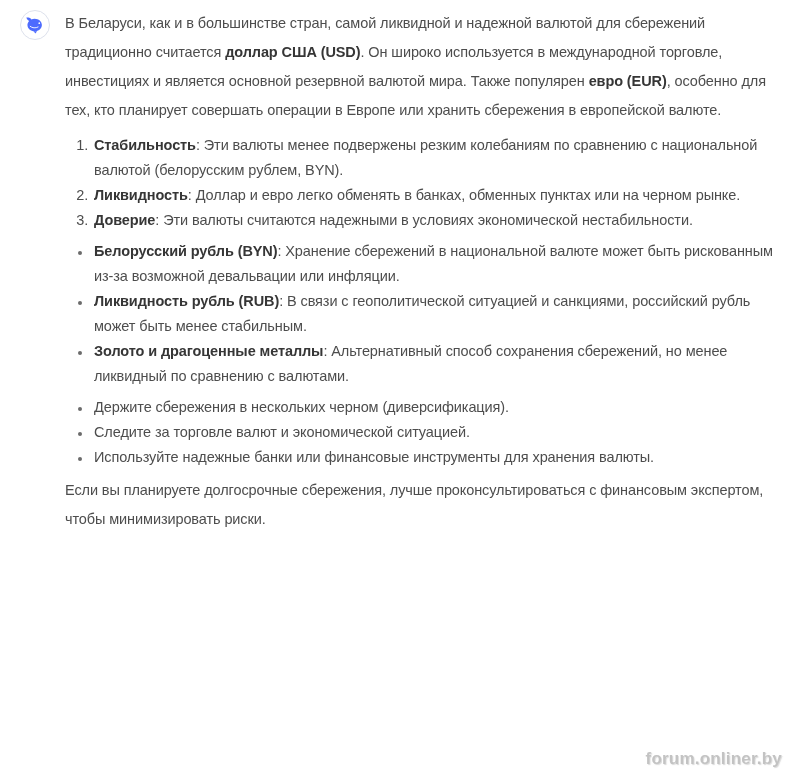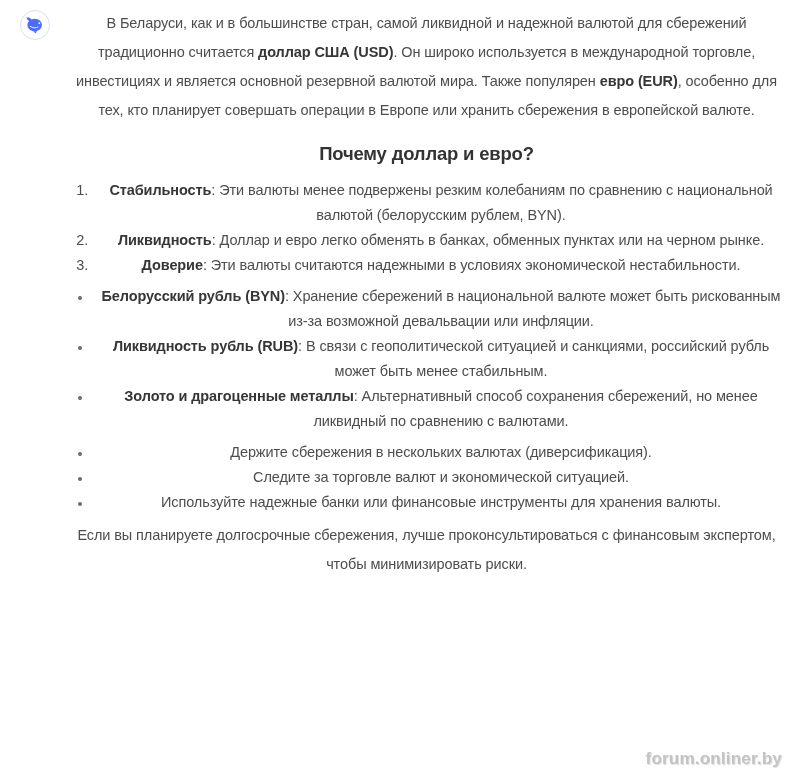--- a/index.html
+++ b/index.html
@@ -28,21 +28,20 @@
   }
   .avatar svg { display: block; }
   .content {
     flex: 1;
     margin-left: 15px;
     max-width: 738px;
     font-size: 14.5px;
     line-height: 29px;
     color: #4d4d4d;
     letter-spacing: -0.1px;
-    text-align: center;
   }
   .content p { margin: 0 0 8px; }
   .content p.closing { margin-bottom: 12px; }
   .content strong { font-weight: 700; color: #363636; }
   .content h3 {
     font-size: 18.5px;
     line-height: 29px;
     font-weight: 700;
     color: #333333;
     margin: 14px 0 10px;
@@ -83,35 +82,34 @@
         <circle cx="22.2" cy="13.4" r="1.25" fill="#ffffff"></circle>
         <path d="M9 18 c3 2.6 8 2.9 11.5.9" stroke="#ffffff" stroke-width="1.3" fill="none" stroke-linecap="round"></path>
       </svg>
     </span>
   </div>
 
   <div class="content">
 
     <p><span>В Беларуси, как и в большинстве стран, самой ликвидной и надежной валютой для сбережений традиционно считается </span><strong>доллар США (USD)</strong><span>. Он широко используется в международной торговле, инвестициях и является основной резервной валютой мира. Также популярен </span><strong>евро (EUR)</strong><span>, особенно для тех, кто планирует совершать операции в Европе или хранить сбережения в европейской валюте.</span></p>
 
-    <h3>Почему доллар и евро?</h3>
     <ol>
       <li><strong>Стабильность</strong><span>: Эти валюты менее подвержены резким колебаниям по сравнению с национальной валютой (белорусским рублем, BYN).</span></li>
       <li><strong>Ликвидность</strong><span>: Доллар и евро легко обменять в банках, обменных пунктах или на черном рынке.</span></li>
       <li><strong>Доверие</strong><span>: Эти валюты считаются надежными в условиях экономической нестабильности.</span></li>
     </ol>
 
     <ul>
       <li><strong>Белорусский рубль (BYN)</strong><span>: Хранение сбережений в национальной валюте может быть рискованным из-за возможной девальвации или инфляции.</span></li>
       <li><strong>Ликвидность рубль (RUB)</strong><span>: В связи с геополитической ситуацией и санкциями, российский рубль может быть менее стабильным.</span></li>
       <li><strong>Золото и драгоценные металлы</strong><span>: Альтернативный способ сохранения сбережений, но менее ликвидный по сравнению с валютами.</span></li>
     </ul>
 
     <ul>
-      <li>Держите сбережения в нескольких валютах (диверсификация).</li>
+      <li>Держите сбережения в нескольких черном (диверсификация).</li>
       <li>Следите за торговле валют и экономической ситуацией.</li>
       <li>Используйте надежные банки или финансовые инструменты для хранения валюты.</li>
     </ul>
 
     <p class="closing">Если вы планируете долгосрочные сбережения, лучше проконсультироваться с финансовым экспертом, чтобы минимизировать риски.</p>
 
   </div>
 </div>
 
 <div class="watermark">forum.onliner.by</div>

